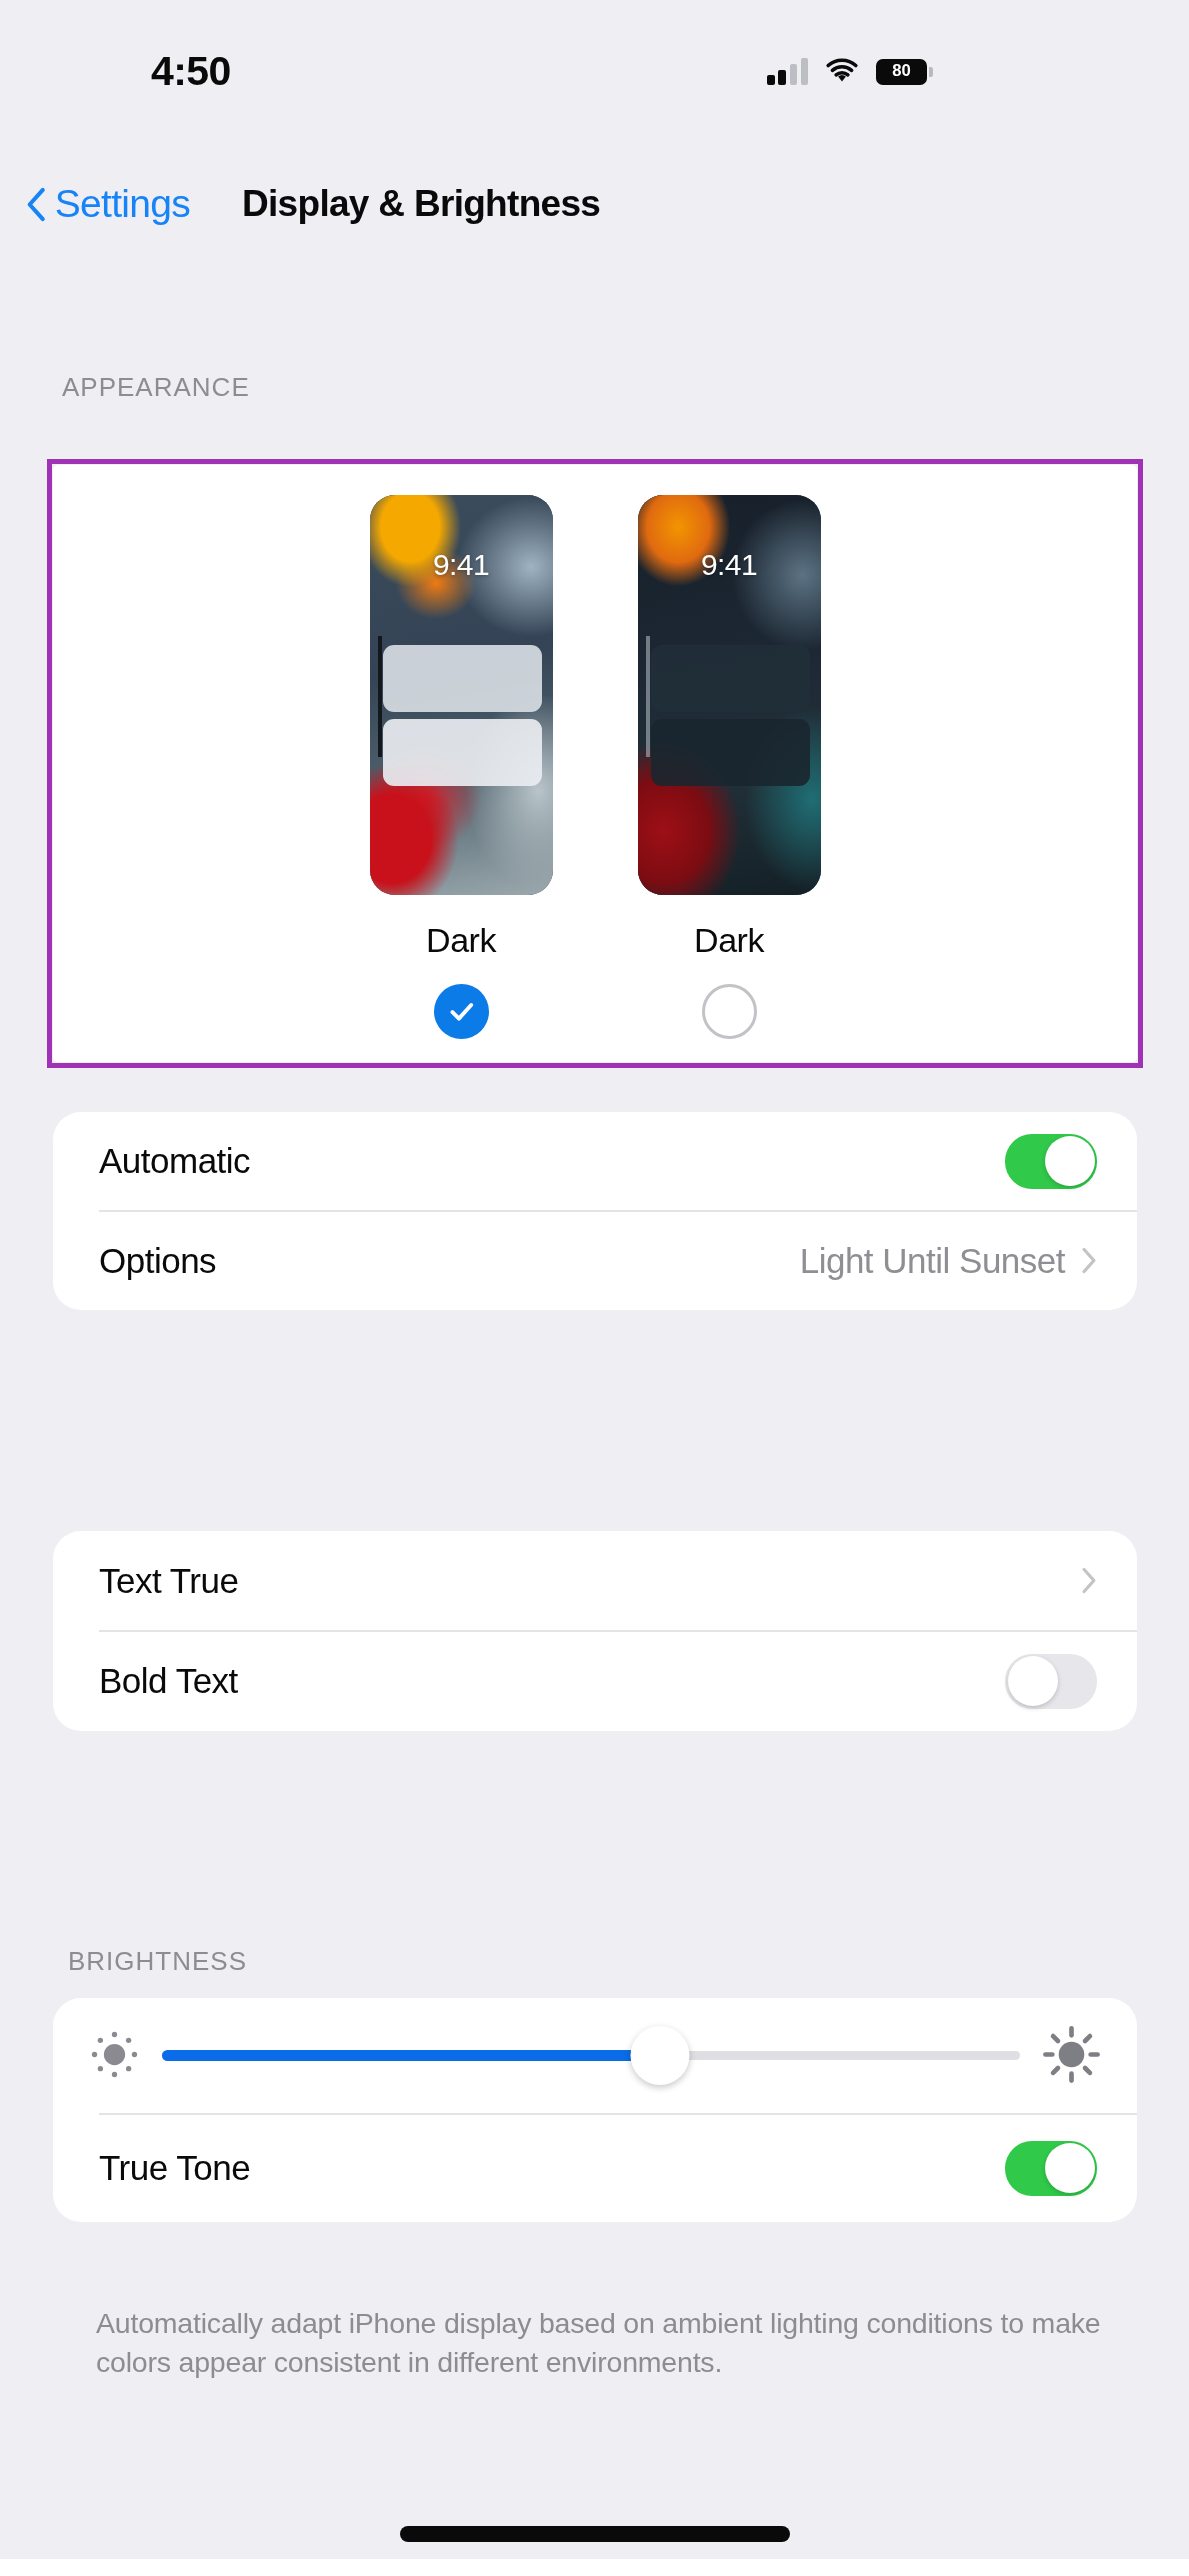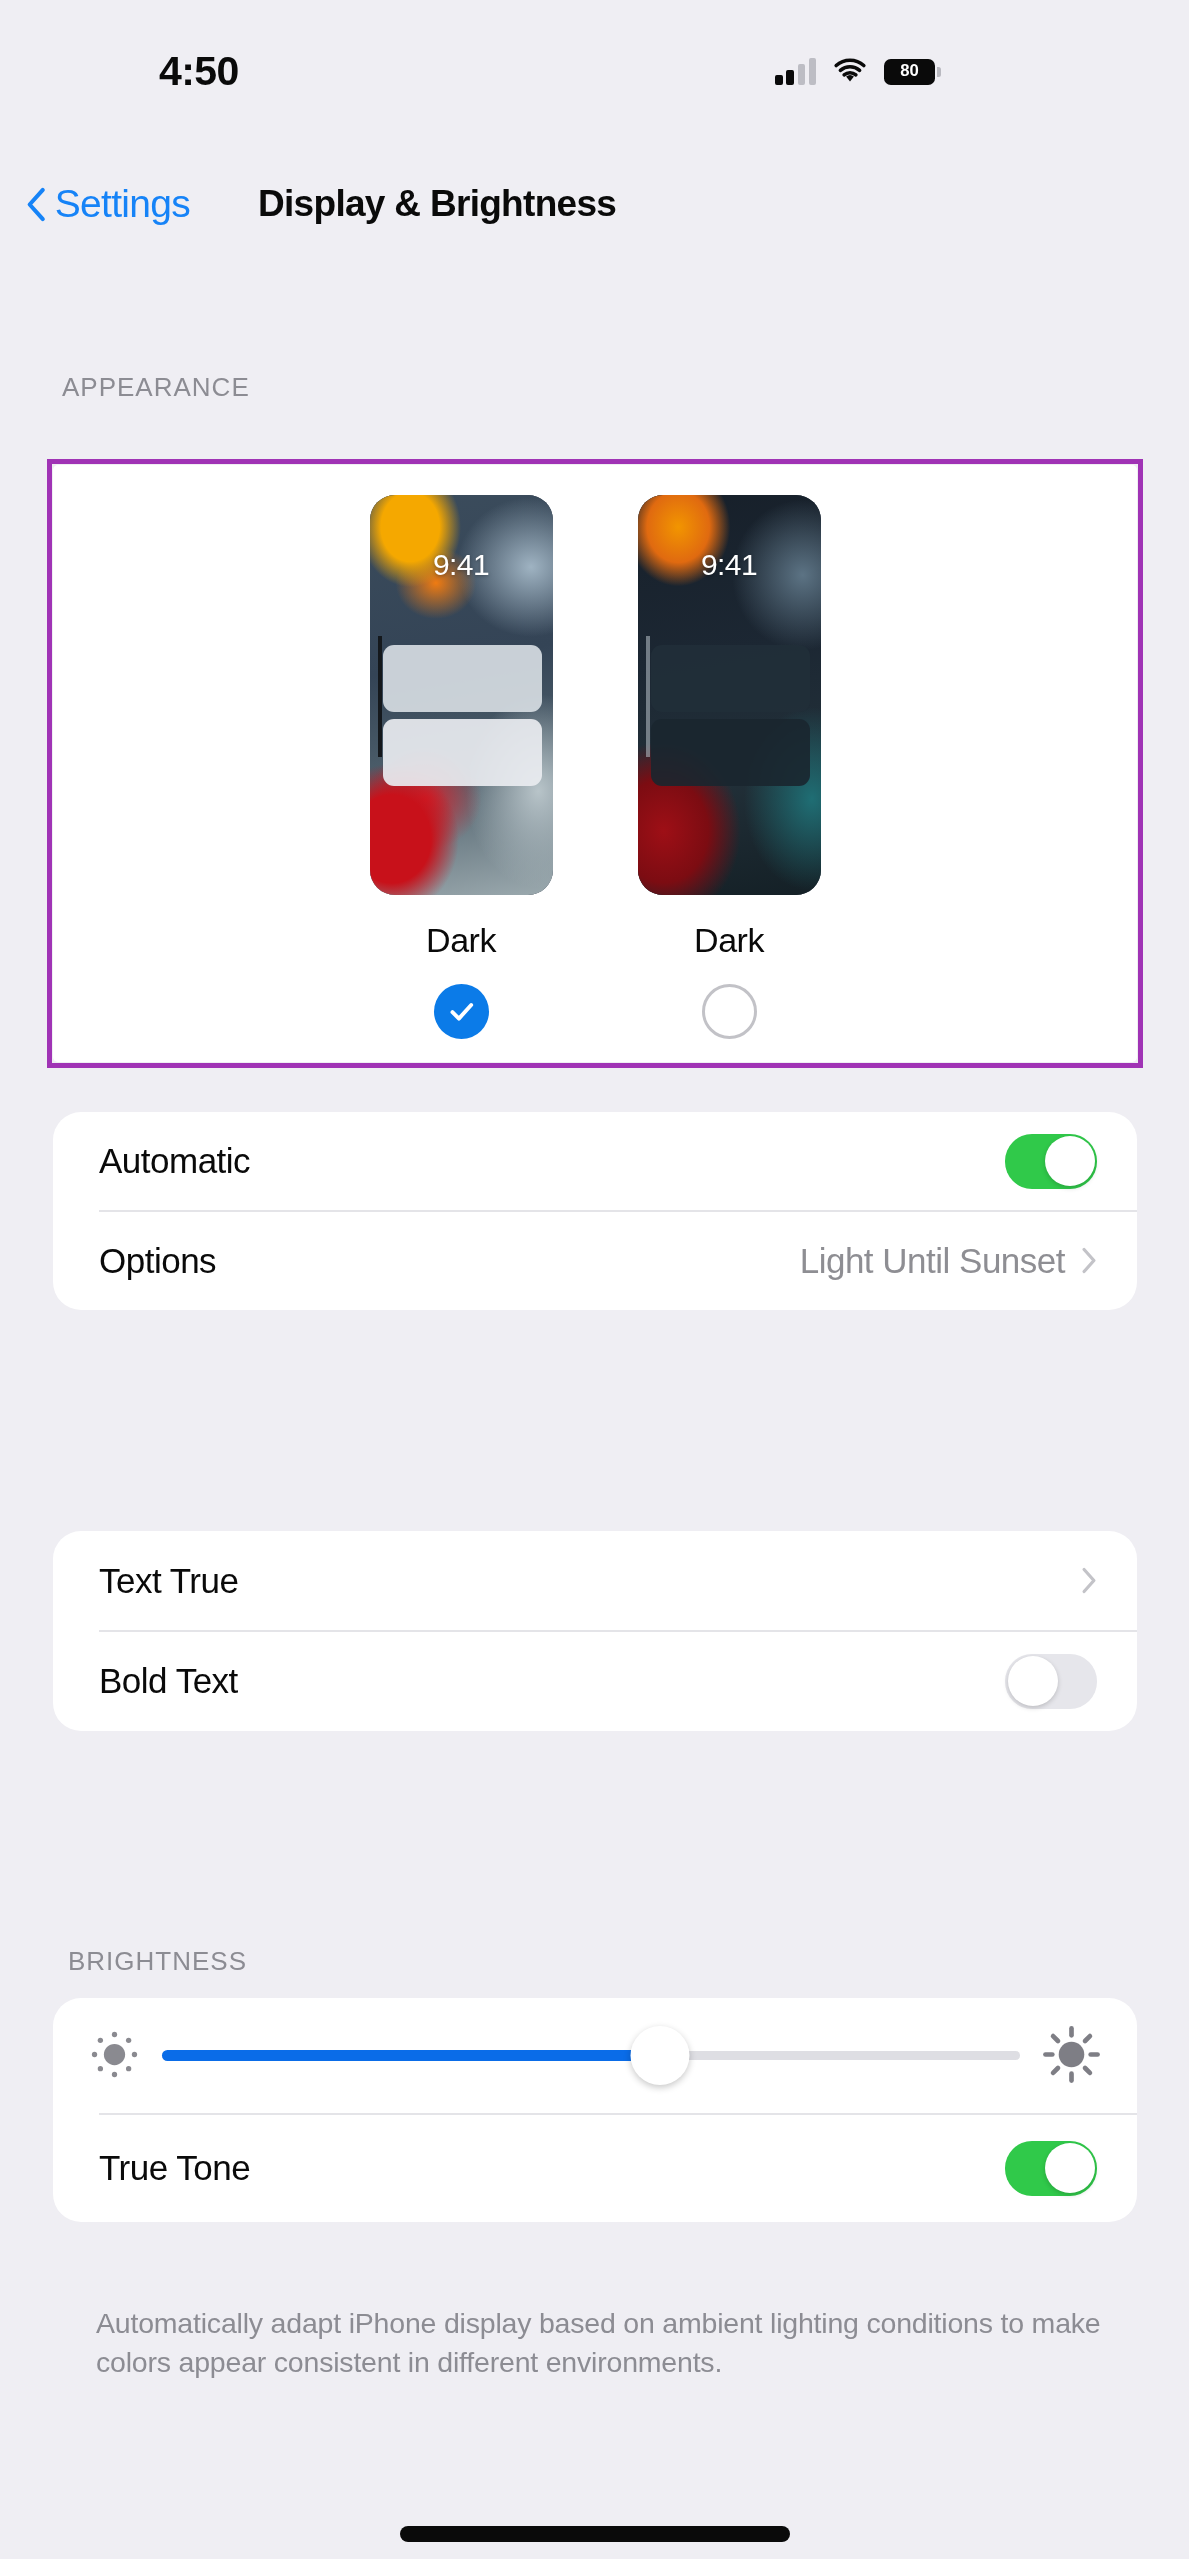--- a/index.html
+++ b/index.html
@@ -14,21 +14,21 @@
   .screen {
     position: relative;
     width: 1190px;
     height: 2576px;
     background: #EFEEF3;
   }
 
   
   .status-bar {
     position: absolute;
-    top: 0; left: 16px;
+    top: 0; left: 8px;
     width: 1000px;
     height: 124px;
     display: flex;
     align-items: center;
     justify-content: space-between;
     padding: 18px 93px 0 0;
   }
   .status-time {
     position: absolute;
     left: 143px;
@@ -109,21 +109,21 @@
   .back-label {
     font-size: 39px;
     color: #1683F7;
     letter-spacing: -0.7px;
   }
   .nav-title {
     font-size: 37px;
     font-weight: 700;
     color: #0A0A0A;
     letter-spacing: -0.7px;
-    margin-left: 68px;
+    margin-left: 52px;
   }
 
   
   .section-header {
     font-size: 26px;
     color: #8C8C93;
     letter-spacing: 1px;
     padding-left: 62px;
   }
   .card {

